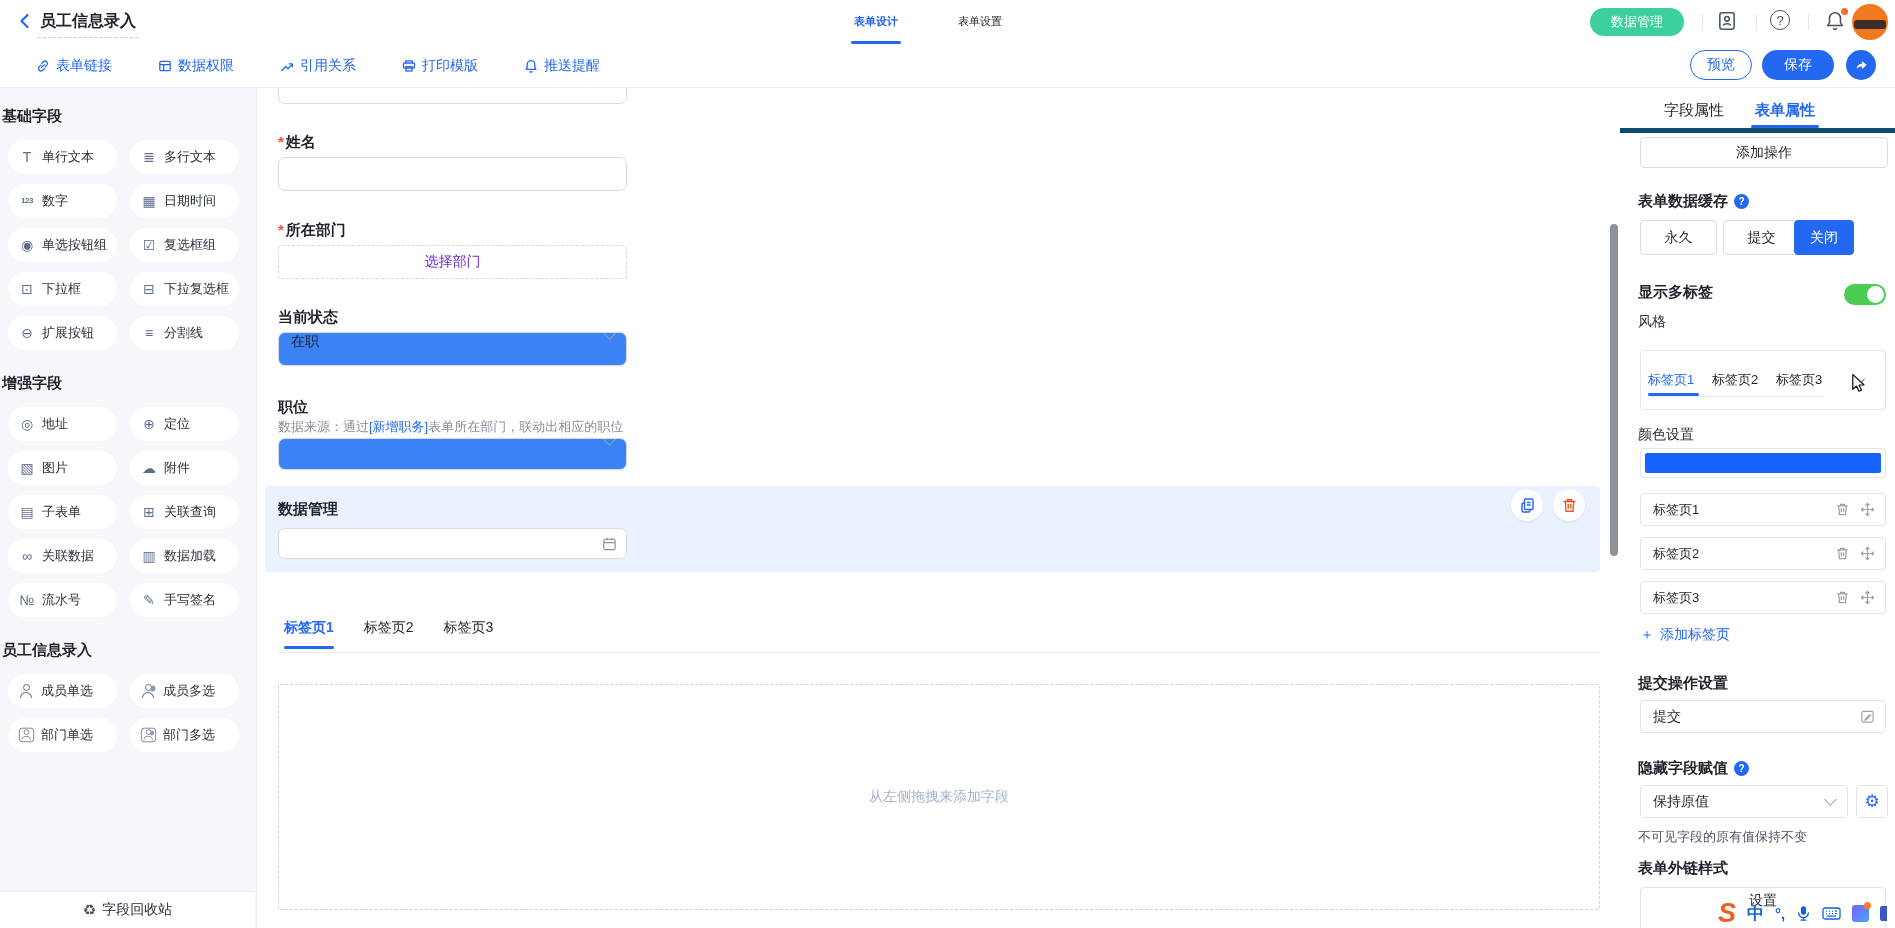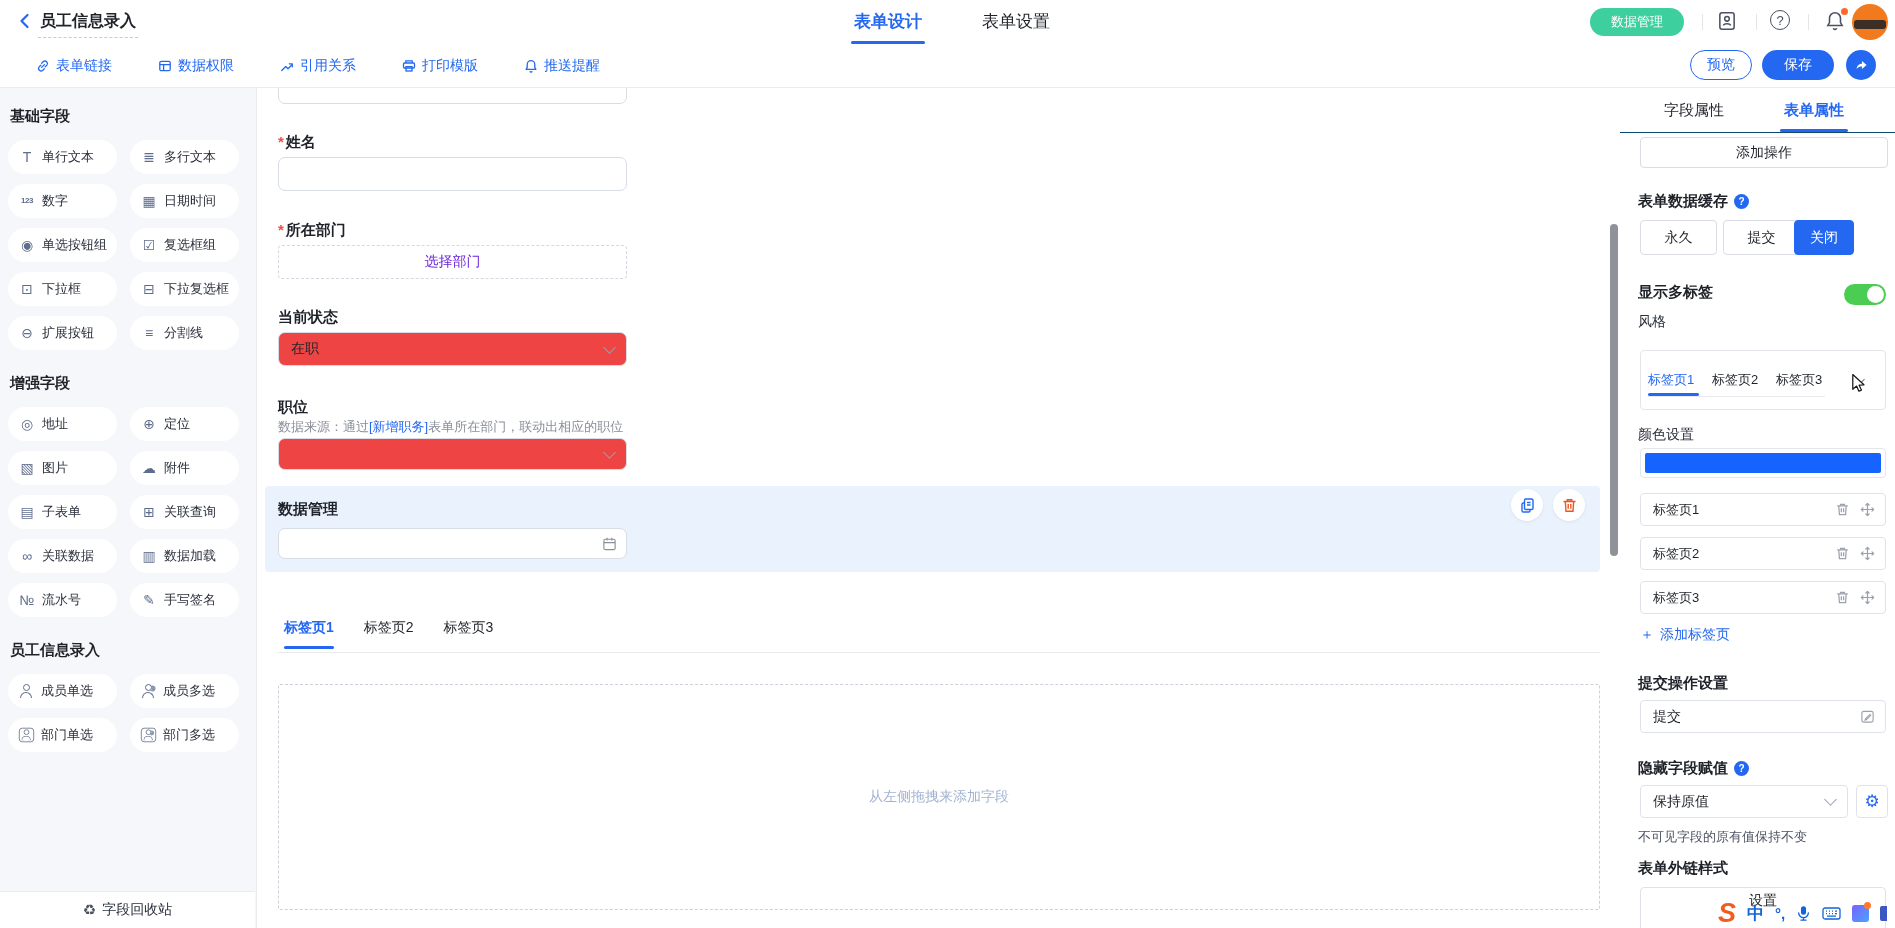--- a/index.html
+++ b/index.html
@@ -5,83 +5,83 @@
   html,body{margin:0;padding:0}
   body{width:1895px;height:928px;position:relative;font-family:"Liberation Sans","DejaVu Sans",sans-serif;color:#1f2329;background:#fff;overflow:hidden;font-size:14px}
   svg{display:block}
 
   
   .header{position:absolute;left:0;top:0;width:1895px;height:44px;background:#fff;border-bottom:1px solid #f0f1f3;z-index:5}
   .back{position:absolute;left:16px;top:12px;cursor:pointer}
   .page-title{position:absolute;left:40px;top:11px;font-size:16px;font-weight:700}
   .title-dash{position:absolute;left:38px;top:37px;width:100px;border-bottom:1px dashed #c6ccd6}
   .htabs{position:absolute;left:854px;top:0;height:44px;display:flex;gap:60px}
-  .htab{line-height:43px;font-size:17px;cursor:pointer;position:relative;color:#1f2329}
+  .htab{line-height:43px;font-size:11px;cursor:pointer;position:relative;color:#1f2329}
   .htab.active{color:#2468F2;font-weight:600}
   .htab.active::after{content:"";position:absolute;left:-3px;right:-3px;bottom:0;height:3px;background:#2468F2;border-radius:2px}
   .green-pill{position:absolute;left:1590px;top:8px;width:94px;height:28px;border:none;border-radius:14px;background:#3ECF9E;color:#fff;font-size:13px;cursor:pointer;font-family:inherit}
   .vsep{position:absolute;top:14px;width:1px;height:16px;background:#e3e5e9}
   .hicon{position:absolute;top:10px;cursor:pointer}
   .qcircle-outline{width:20px;height:20px;border:1.5px solid #4a5160;border-radius:50%;display:flex;align-items:center;justify-content:center;font-size:13px;color:#4a5160;box-sizing:border-box}
   .bell-dot{position:absolute;right:-2px;top:-2px;width:7px;height:7px;border-radius:50%;background:#ff6a2b}
   .avatar{position:absolute;left:1852px;top:4px;width:36px;height:36px;border-radius:50%;background:#f07a1d;overflow:hidden;cursor:pointer}
   .avatar::after{content:"";position:absolute;left:2px;right:2px;top:16px;height:9px;background:#3a2e26;border-radius:3px}
 
   
   .toolbar{position:absolute;left:0;top:44px;width:1895px;height:43px;background:#fff;border-bottom:1px solid #ececee;z-index:5}
   .tlinks{position:absolute;left:36px;top:0;height:43px;display:flex;gap:46px;align-items:center}
   .tlink{display:flex;align-items:center;gap:6px;color:#2468F2;font-size:14px;cursor:pointer}
   .btn-preview{position:absolute;left:1690px;top:6px;width:62px;height:30px;border:1px solid #2468F2;color:#2468F2;background:#fff;border-radius:16px;font-size:14px;cursor:pointer;font-family:inherit}
   .btn-save{position:absolute;left:1762px;top:6px;width:72px;height:30px;border:none;color:#fff;background:#2468F2;border-radius:16px;font-size:14px;cursor:pointer;font-family:Liberation Sans, sans-serif}
   .share-circle{position:absolute;left:1846px;top:6px;width:30px;height:30px;border-radius:50%;background:#2468F2;display:flex;align-items:center;justify-content:center;cursor:pointer}
 
   
   .sidebar{position:absolute;left:0;top:87px;width:256px;height:841px;background:#f5f7fa;border-right:1px solid #ececee;overflow:hidden}
-  .sec-title{margin:20px 0 14px 10px;font-size:15px;font-weight:700}
+  .sec-title{margin:20px 0 14px 2px;font-size:15px;font-weight:700}
   .sec-title.mt{margin-top:24px}
   .fgrid{display:grid;grid-template-columns:109px 109px;gap:10px 13px;padding-left:8px}
   .pill{height:34px;background:#fff;border-radius:17px;display:flex;align-items:center;padding-left:11px;gap:7px;font-size:13px;color:#2a2f3a;cursor:grab;box-sizing:border-box}
   .g{color:#5f6d8c;font-size:14px;width:16px;text-align:center;flex:none;line-height:1}
   .g.sm{font-size:8px;font-weight:700;letter-spacing:-.5px}
   .person{position:relative;width:15px;height:14px}
   .person::before{content:"";position:absolute;top:0;left:4px;width:5px;height:5px;border:1.4px solid #5f6d8c;border-radius:50%}
   .person::after{content:"";position:absolute;bottom:0;left:1px;width:10px;height:5px;border:1.4px solid #5f6d8c;border-bottom:none;border-radius:6px 6px 0 0}
   .person.multi::before{box-shadow:4px 1px 0 -0.5px #8b97b0}
   .person.dept{outline:1.3px solid #5f6d8c;outline-offset:1px;border-radius:2px;transform:scale(.8)}
   .recycle-bar{position:absolute;left:0;bottom:0;width:255px;height:36px;background:#fff;border-top:1px solid #ececee;display:flex;align-items:center;justify-content:center;gap:6px;font-size:14px;color:#2a2f3a;cursor:pointer}
   .recycle-g{color:#4a5160;font-size:15px}
 
   
   .canvas{position:absolute;left:257px;top:87px;width:1363px;height:841px;background:#fff;overflow:hidden;border-right:1px solid #ececee}
   .flabel{position:absolute;font-size:15px;font-weight:600;color:#1f2329}
   .star{color:#f54a45;margin-right:2px}
   .inp{position:absolute;left:21px;width:349px;height:34px;border:1px solid #d8dce5;border-radius:7px;background:#fff;box-sizing:border-box}
   .cut-input{top:-16px;height:33px}
   .dashed-box{position:absolute;left:21px;top:158px;width:349px;height:34px;border:1px dashed #d4d8e0;border-radius:4px;display:flex;align-items:center;justify-content:center;color:#6d28d9;font-size:14px;cursor:pointer;box-sizing:border-box}
-  .sel{position:absolute;left:21px;width:349px;height:34px;border:1px solid #d8dce5;border-radius:7px;background:#ef4444;display:flex;align-items:center;padding:0 12px;box-sizing:border-box;cursor:pointer;font-size:14px}
+  .sel{position:absolute;left:21px;width:349px;height:34px;border:1px solid #d8dce5;border-radius:7px;background:#3b82f6;display:flex;align-items:flex-start;padding:0 12px;box-sizing:border-box;cursor:pointer;font-size:14px}
   .chev{width:8px;height:8px;border-right:1.5px solid #9aa1ad;border-bottom:1.5px solid #9aa1ad;transform:rotate(45deg);margin-left:auto;margin-top:-4px;flex:none}
   .helper{position:absolute;left:21px;top:331px;font-size:13px;color:#8a8f99}
   .helper .hlink{color:#2468F2;cursor:pointer}
   .blue-block{position:absolute;left:8px;top:399px;width:1335px;height:86px;background:#EAF2FE;border-radius:4px}
   .icon-circle{position:absolute;top:402px;width:32px;height:32px;border-radius:50%;background:#fff;display:flex;align-items:center;justify-content:center;cursor:pointer;box-shadow:0 1px 3px rgba(31,41,55,.08)}
   .date-inp{position:absolute;left:21px;top:441px;width:349px;height:31px;border:1px solid #d8dce5;border-radius:7px;background:#fff;display:flex;align-items:center;padding:0 9px;box-sizing:border-box;justify-content:flex-end}
   .ctabs{position:absolute;left:27px;top:532px;display:flex;gap:30px}
   .ctab{font-size:14px;color:#1f2329;padding-bottom:12px;position:relative;cursor:pointer}
   .ctab.active{color:#2468F2;font-weight:600}
   .ctab.active::after{content:"";position:absolute;left:0;right:0;bottom:0;height:3px;background:#2468F2;border-radius:2px}
   .ctab-line{position:absolute;left:21px;top:565px;width:1322px;height:1px;background:#e8eaed}
   .drop-area{position:absolute;left:21px;top:597px;width:1322px;height:226px;border:1px dashed #ccd1d9;border-radius:2px;display:flex;align-items:center;justify-content:center;box-sizing:border-box}
   .drop-hint{color:#a3b3d2;font-size:14px}
 
   
   .scroll-thumb{position:absolute;left:1610px;top:224px;width:8px;height:332px;background:#8f9399;border-radius:4px;cursor:grab;z-index:4}
 
   
   .panel{position:absolute;left:1620px;top:87px;width:275px;height:841px;background:#fff;overflow:hidden}
-  .ptabs{position:absolute;left:0;top:0;width:275px;height:46px;border-bottom:1px solid #0c4a6e;display:flex;padding-left:44px;gap:60px;box-sizing:border-box}
+  .ptabs{position:absolute;left:0;top:0;width:275px;height:46px;border-bottom:5px solid #0c4a6e;display:flex;padding-left:44px;gap:31px;box-sizing:border-box}
   .ptab{line-height:45px;font-size:15px;position:relative;cursor:pointer}
   .ptab.active{color:#2468F2;font-weight:600}
   .ptab.active::after{content:"";position:absolute;left:-4px;right:-4px;bottom:0;height:3px;background:#2468F2;border-radius:2px}
   .add-btn{position:absolute;left:20px;top:50px;width:248px;height:31px;border:1px solid #d9dce3;border-radius:4px;background:#fff;font-size:14px;cursor:pointer;font-family:inherit;color:#1f2329}
   .plabel{position:absolute;left:18px;font-size:15px;font-weight:700;display:flex;align-items:center;gap:6px}
   .qmark{width:15px;height:15px;border-radius:50%;background:#2468F2;color:#fff;font-size:10px;font-weight:700;display:flex;align-items:center;justify-content:center;cursor:pointer}
   .seg{position:absolute;top:133px;height:35px;border:1px solid #d9dce3;border-radius:4px;background:#fff;font-size:14px;cursor:pointer;font-family:inherit;color:#1f2329}
   .seg.active{background:#2468F2;border-color:#2468F2;color:#fff}
   .toggle{position:absolute;left:224px;top:197px;width:42px;height:21px;border-radius:11px;background:#4ACD52;cursor:pointer}
   .toggle::after{content:"";position:absolute;right:2px;top:2px;width:17px;height:17px;border-radius:50%;background:#fff}

